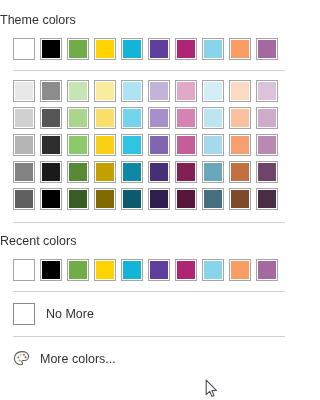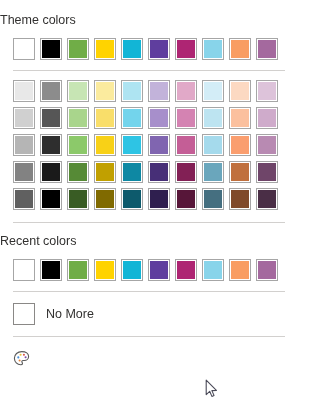--- a/index.html
+++ b/index.html
@@ -375,20 +375,21 @@
     <span class="palette-icon">
       <svg viewBox="0 0 18 18" width="18" height="18" xmlns="http://www.w3.org/2000/svg">
         <path d="M8.8 1.6C4.6 1.6 1.4 4.5 1.4 8.3c0 3.6 2.9 6.4 6.3 6.4 1.1 0 1.8-.5 1.8-1.3 0-.4-.2-.7-.4-1-.2-.3-.3-.5-.3-.8 0-.6.5-1.1 1.2-1.1h1.3c2.4 0 4.3-1.8 4.3-4.1 0-2.7-2.6-4.8-6.8-4.8z" fill="none" stroke="#5a5a5a" stroke-width="1.1"></path>
         <circle cx="5.3" cy="7.4" r="1.05" fill="#4a90d9"></circle>
         <circle cx="7.6" cy="4.7" r="1.05" fill="#e8c33a"></circle>
         <circle cx="10.9" cy="4.8" r="1.05" fill="#d9534f"></circle>
         <circle cx="12.6" cy="7.3" r="1.05" fill="#7b4fa8"></circle>
         <circle cx="6.6" cy="10.4" r="1.0" fill="#e8833a"></circle>
       </svg>
     </span>
+    <span class="more-label">More colors...</span>
   </div>
 
   <div class="cursor">
     <svg viewBox="0 0 14 20" width="14" height="20" xmlns="http://www.w3.org/2000/svg">
       <path d="M1.2 1.2 L1.2 15.6 L4.7 12.3 L6.9 17.4 L9.0 16.4 L6.9 11.6 L11.4 11.4 Z" fill="#ffffff" stroke="#4a4a58" stroke-width="1.1" stroke-linejoin="round"></path>
     </svg>
   </div>
 
 </div>
 

